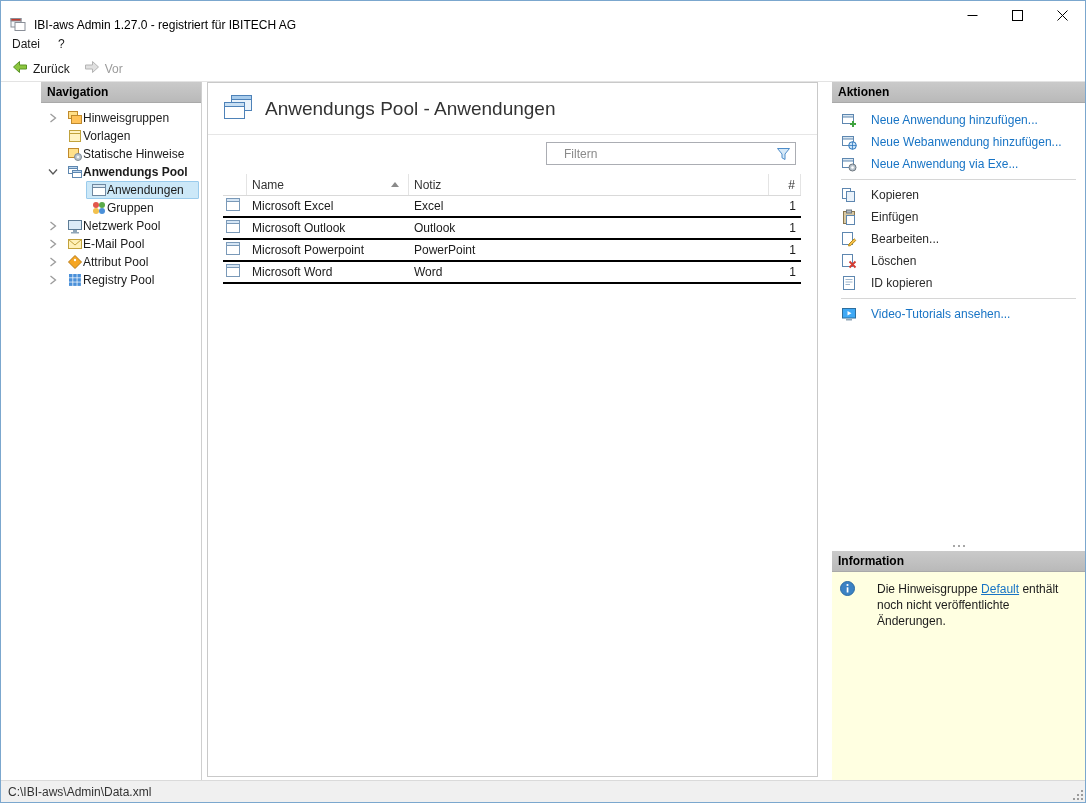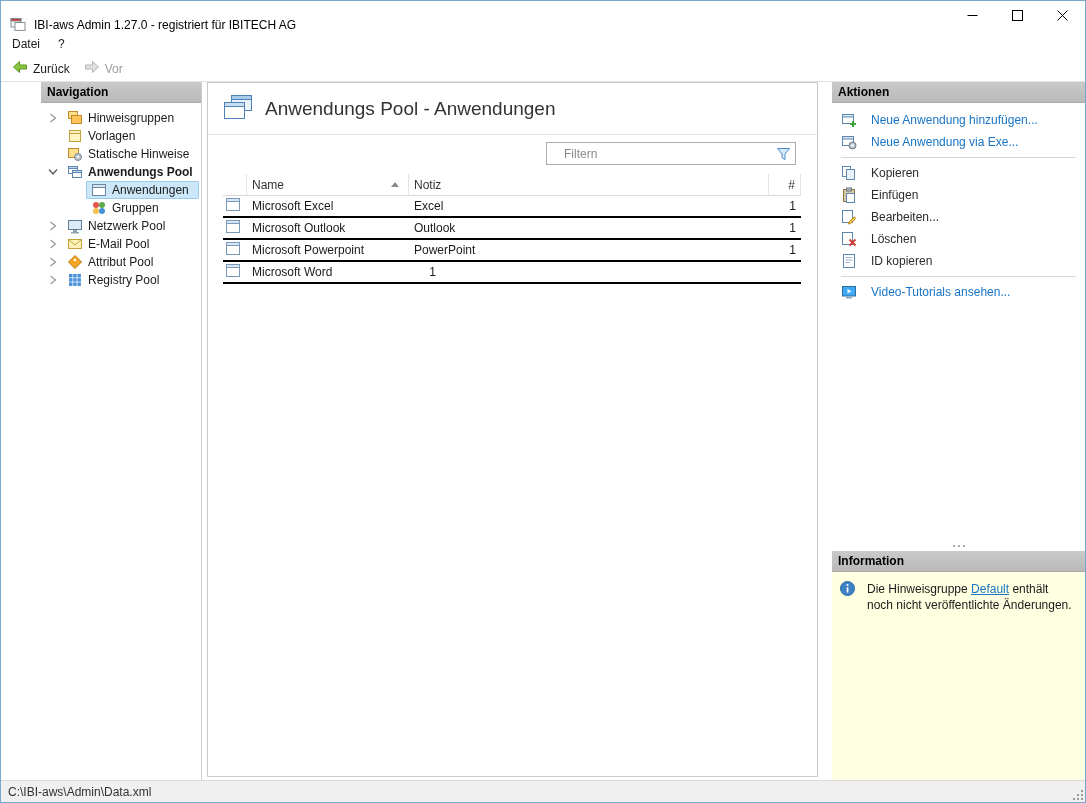--- a/index.html
+++ b/index.html
@@ -27,21 +27,21 @@
   .main { flex:1; min-height:0; display:flex; background:#fff; }
 
   .panel-header { height:21px; flex:none; background:linear-gradient(#CACACA,#B9B9B9); border-bottom:1px solid #A9A9A9; font-weight:bold; padding:3px 6px; color:#000; }
 
   
   .nav-panel { width:201px; flex:none; display:flex; flex-direction:column; border-right:1px solid #CFCFCF; background:#fff;padding-left:40px; }
   .tree { flex:1; padding-top:6px; overflow:hidden; }
   .tree-row { height:18px; display:flex; align-items:center; padding-left:3px; cursor:default; }
   .exp { width:18px; flex:none; display:flex; align-items:center; justify-content:center; }
   .exp.child-sp { width:42px; }
-  .row-content { flex:1; display:flex; align-items:center; gap:5px; padding:0 4px; height:18px; border:1px solid transparent; margin-right:2px; min-width:0; }
+  .row-content { flex:1; display:flex; align-items:center; padding:0 4px; height:18px; border:1px solid transparent; margin-right:2px; min-width:0; }
   .row-content .ic { display:flex; flex:none; }
   .tlabel { white-space:nowrap; }
   .bold .tlabel { font-weight:bold; }
   .selected .row-content { background:#CCE8F8; border-color:#9ACBEC; border-radius:1px; }
 
   
   .content-panel { flex:1; min-width:0; margin:0 4px 3px 5px; border:1px solid #C9C9C9; background:#fff; display:flex; flex-direction:column; }
   .content-head { flex:none; display:flex; align-items:center; gap:12px; padding:11px 16px 10px 15px; border-bottom:1px solid #E6E6E6; }
   .content-title { font-size:19px; color:#333; white-space:nowrap; }
   .filter-row { flex:none; display:flex; justify-content:flex-end; padding:7px 21px 5px 16px; }
@@ -69,21 +69,21 @@
   .action-row { display:flex; align-items:center; gap:14px; height:22px; padding-left:2px; cursor:pointer; white-space:nowrap; }
   .action-row .ic { display:flex; flex:none; }
   .action-row.link { color:#1874C5; }
   .action-row.plain { color:#2b2b2b; }
   .action-sep { border-top:1px solid #D6D6D6; margin:4px 4px 4px 2px; }
   .splitter { height:11px; flex:none; display:flex; align-items:center; justify-content:center; cursor:row-resize; }
   .dots { display:flex; gap:3px; }
   .dots i { width:2px; height:2px; background:#8A8A8A; border-radius:50%; }
 
   .info-section { flex:none; height:229px; display:flex; flex-direction:column; }
-  .info-body { flex:1; background:#FFFFE1; padding:9px 8px; display:flex; gap:12px; align-items:flex-start; }
+  .info-body { flex:1; background:#FFFFE1; padding:9px 8px; display:flex; gap:22px; align-items:flex-start; }
   .info-text { line-height:1.35; max-width:218px; }
   .info-link { color:#1874C5; text-decoration:underline; cursor:pointer; }
 
   
   .statusbar { height:22px; flex:none; background:#F0F0F0; border-top:1px solid #DADADA; display:flex; align-items:center; padding-left:7px; position:relative; color:#333; }
   .grip { position:absolute; right:1px; bottom:1px; display:flex; }
 </style>
 </head>
 <body>
 
@@ -389,40 +389,52 @@
         </div>
 
         <div class="trow">
           <div class="td col-icon">
               <span class="ic"><svg width="14" height="13">
                   <rect x="0.5" y="0.5" width="13" height="12" fill="#fff" stroke="#7A99B8"></rect>
                   <rect x="0.5" y="0.5" width="13" height="3" fill="#D6E6F5" stroke="#7A99B8"></rect>
                 </svg></span>
             </div>
           <div class="td col-name">Microsoft Word</div>
+          <div class="td col-notiz">Word</div>
           <div class="td col-num">1</div>
         </div>
       </div>
       <div class="content-fill"></div>
     </div>
 
     <div class="right-panel">
       <div class="actions-section">
         <div class="panel-header">Aktionen</div>
         <div class="actions-body">
 
           <div class="action-row link">
             <span class="ic">
                 <svg width="16" height="16">
                   <rect x="1.5" y="2.5" width="11" height="9" fill="#fff" stroke="#5E87B0"></rect>
                   <rect x="1.5" y="2.5" width="11" height="2.5" fill="#D9E7F2" stroke="#5E87B0"></rect>
                   <path d="M12 9 V15 M9 12 H15" stroke="#3FA33F" stroke-width="2"></path>
                 </svg>
               </span>
             <span>Neue Anwendung hinzufügen...</span>
+          </div>
+          <div class="action-row link">
+            <span class="ic">
+                <svg width="16" height="16">
+                  <rect x="1.5" y="2.5" width="11" height="9" fill="#fff" stroke="#5E87B0"></rect>
+                  <rect x="1.5" y="2.5" width="11" height="2.5" fill="#D9E7F2" stroke="#5E87B0"></rect>
+                  <circle cx="11.5" cy="11.5" r="3.8" fill="#CBE4F9" stroke="#2E77BC"></circle>
+                  <path d="M7.7 11.5 H15.3 M11.5 7.7 V15.3" stroke="#2E77BC" stroke-width="0.8"></path>
+                </svg>
+              </span>
+            <span>Neue Webanwendung hinzufügen...</span>
           </div>
           <div class="action-row link">
             <span class="ic">
                 <svg width="16" height="16">
                   <rect x="1.5" y="2.5" width="11" height="9" fill="#fff" stroke="#5E87B0"></rect>
                   <rect x="1.5" y="2.5" width="11" height="2.5" fill="#D9E7F2" stroke="#5E87B0"></rect>
                   <circle cx="11.5" cy="11.5" r="3.5" fill="#B9C3CC" stroke="#6E7880"></circle>
                   <circle cx="11.5" cy="11.5" r="1.3" fill="#fff"></circle>
                 </svg>
               </span>

